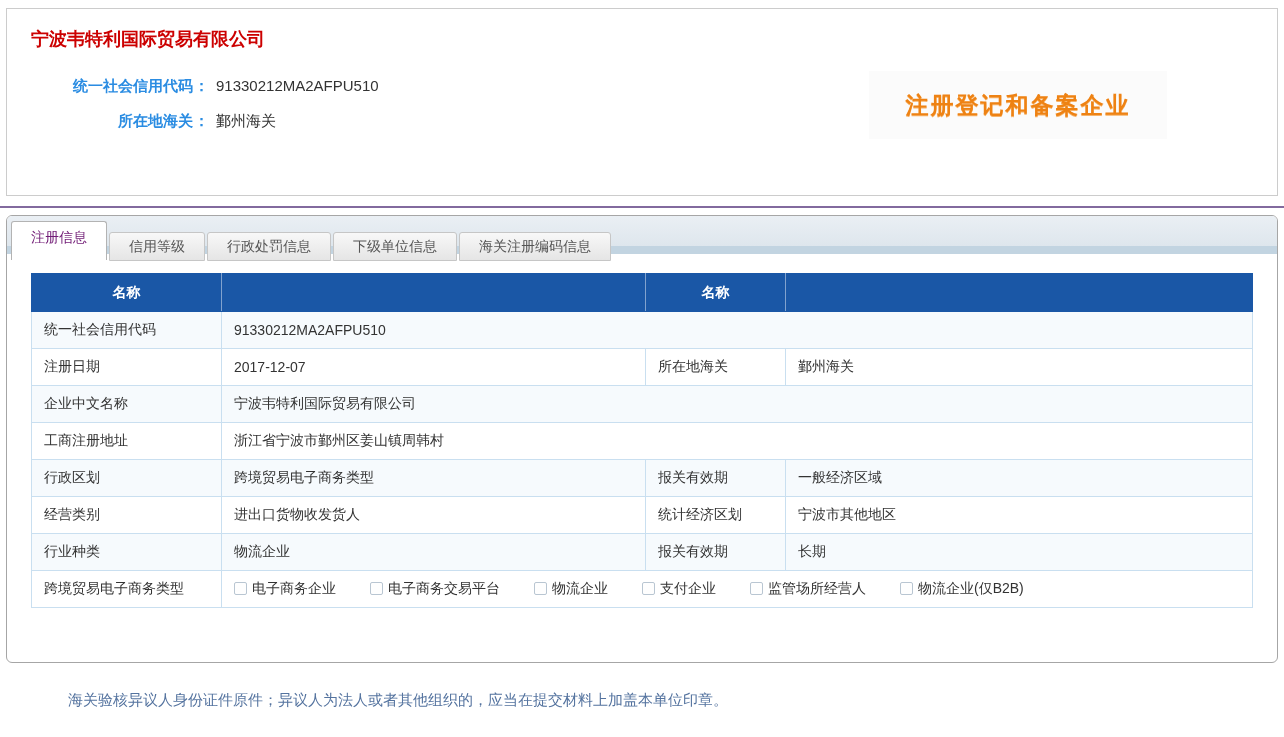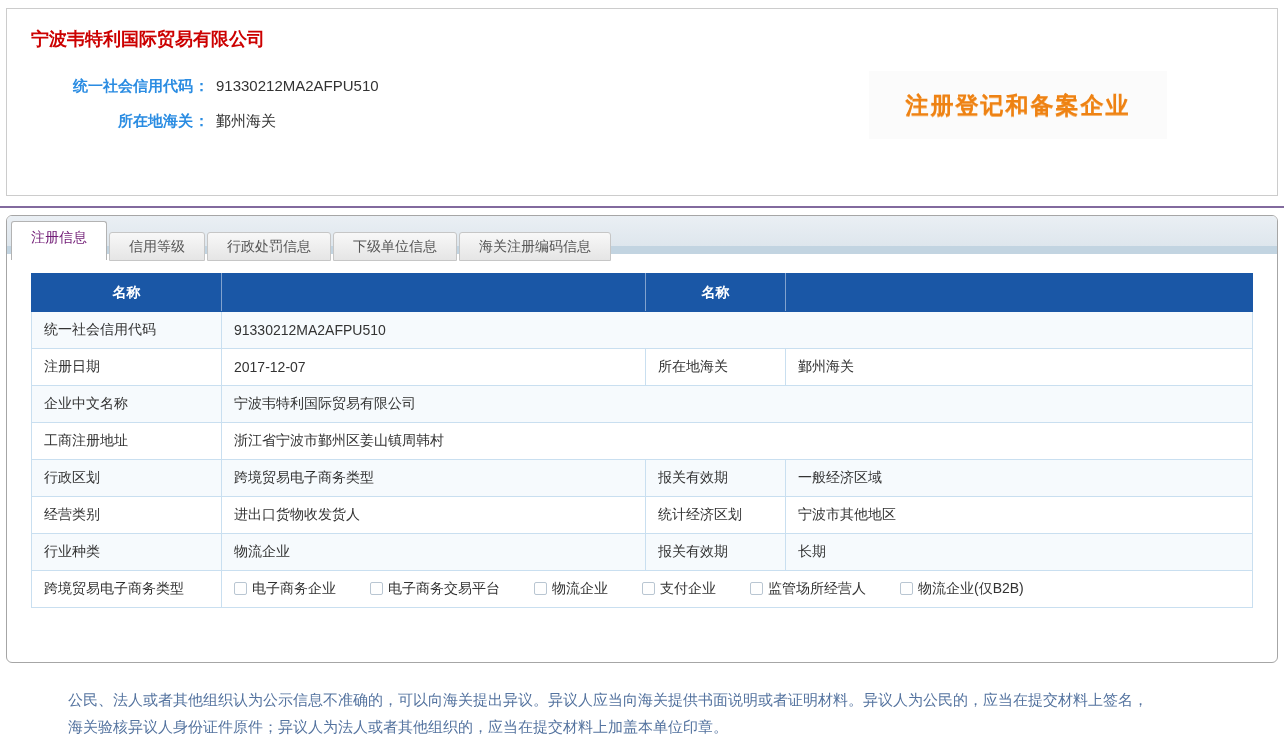--- a/index.html
+++ b/index.html
@@ -176,15 +176,14 @@
           <tr>
             <td>跨境贸易电子商务类型</td>
             <td colspan="3"><span class="cbitem"><span class="cbbox"></span><span>电子商务企业</span></span><span class="cbitem"><span class="cbbox"></span><span>电子商务交易平台</span></span><span class="cbitem"><span class="cbbox"></span><span>物流企业</span></span><span class="cbitem"><span class="cbbox"></span><span>支付企业</span></span><span class="cbitem"><span class="cbbox"></span><span>监管场所经营人</span></span><span class="cbitem"><span class="cbbox"></span><span>物流企业(仅B2B)</span></span></td>
           </tr>
         </tbody>
     </table>
   </div>
 </div>
 
 <div class="footer">
-  <div>公民、法人或者其他组织认为公示信息不准确的，可以向海关提出异议。异议人应当向海关提供书面说明或者证明材料。异议人为公民的，应当在提交材料上签名，</div>
   <div>海关验核异议人身份证件原件；异议人为法人或者其他组织的，应当在提交材料上加盖本单位印章。</div>
 </div>
 
 </body></html>

